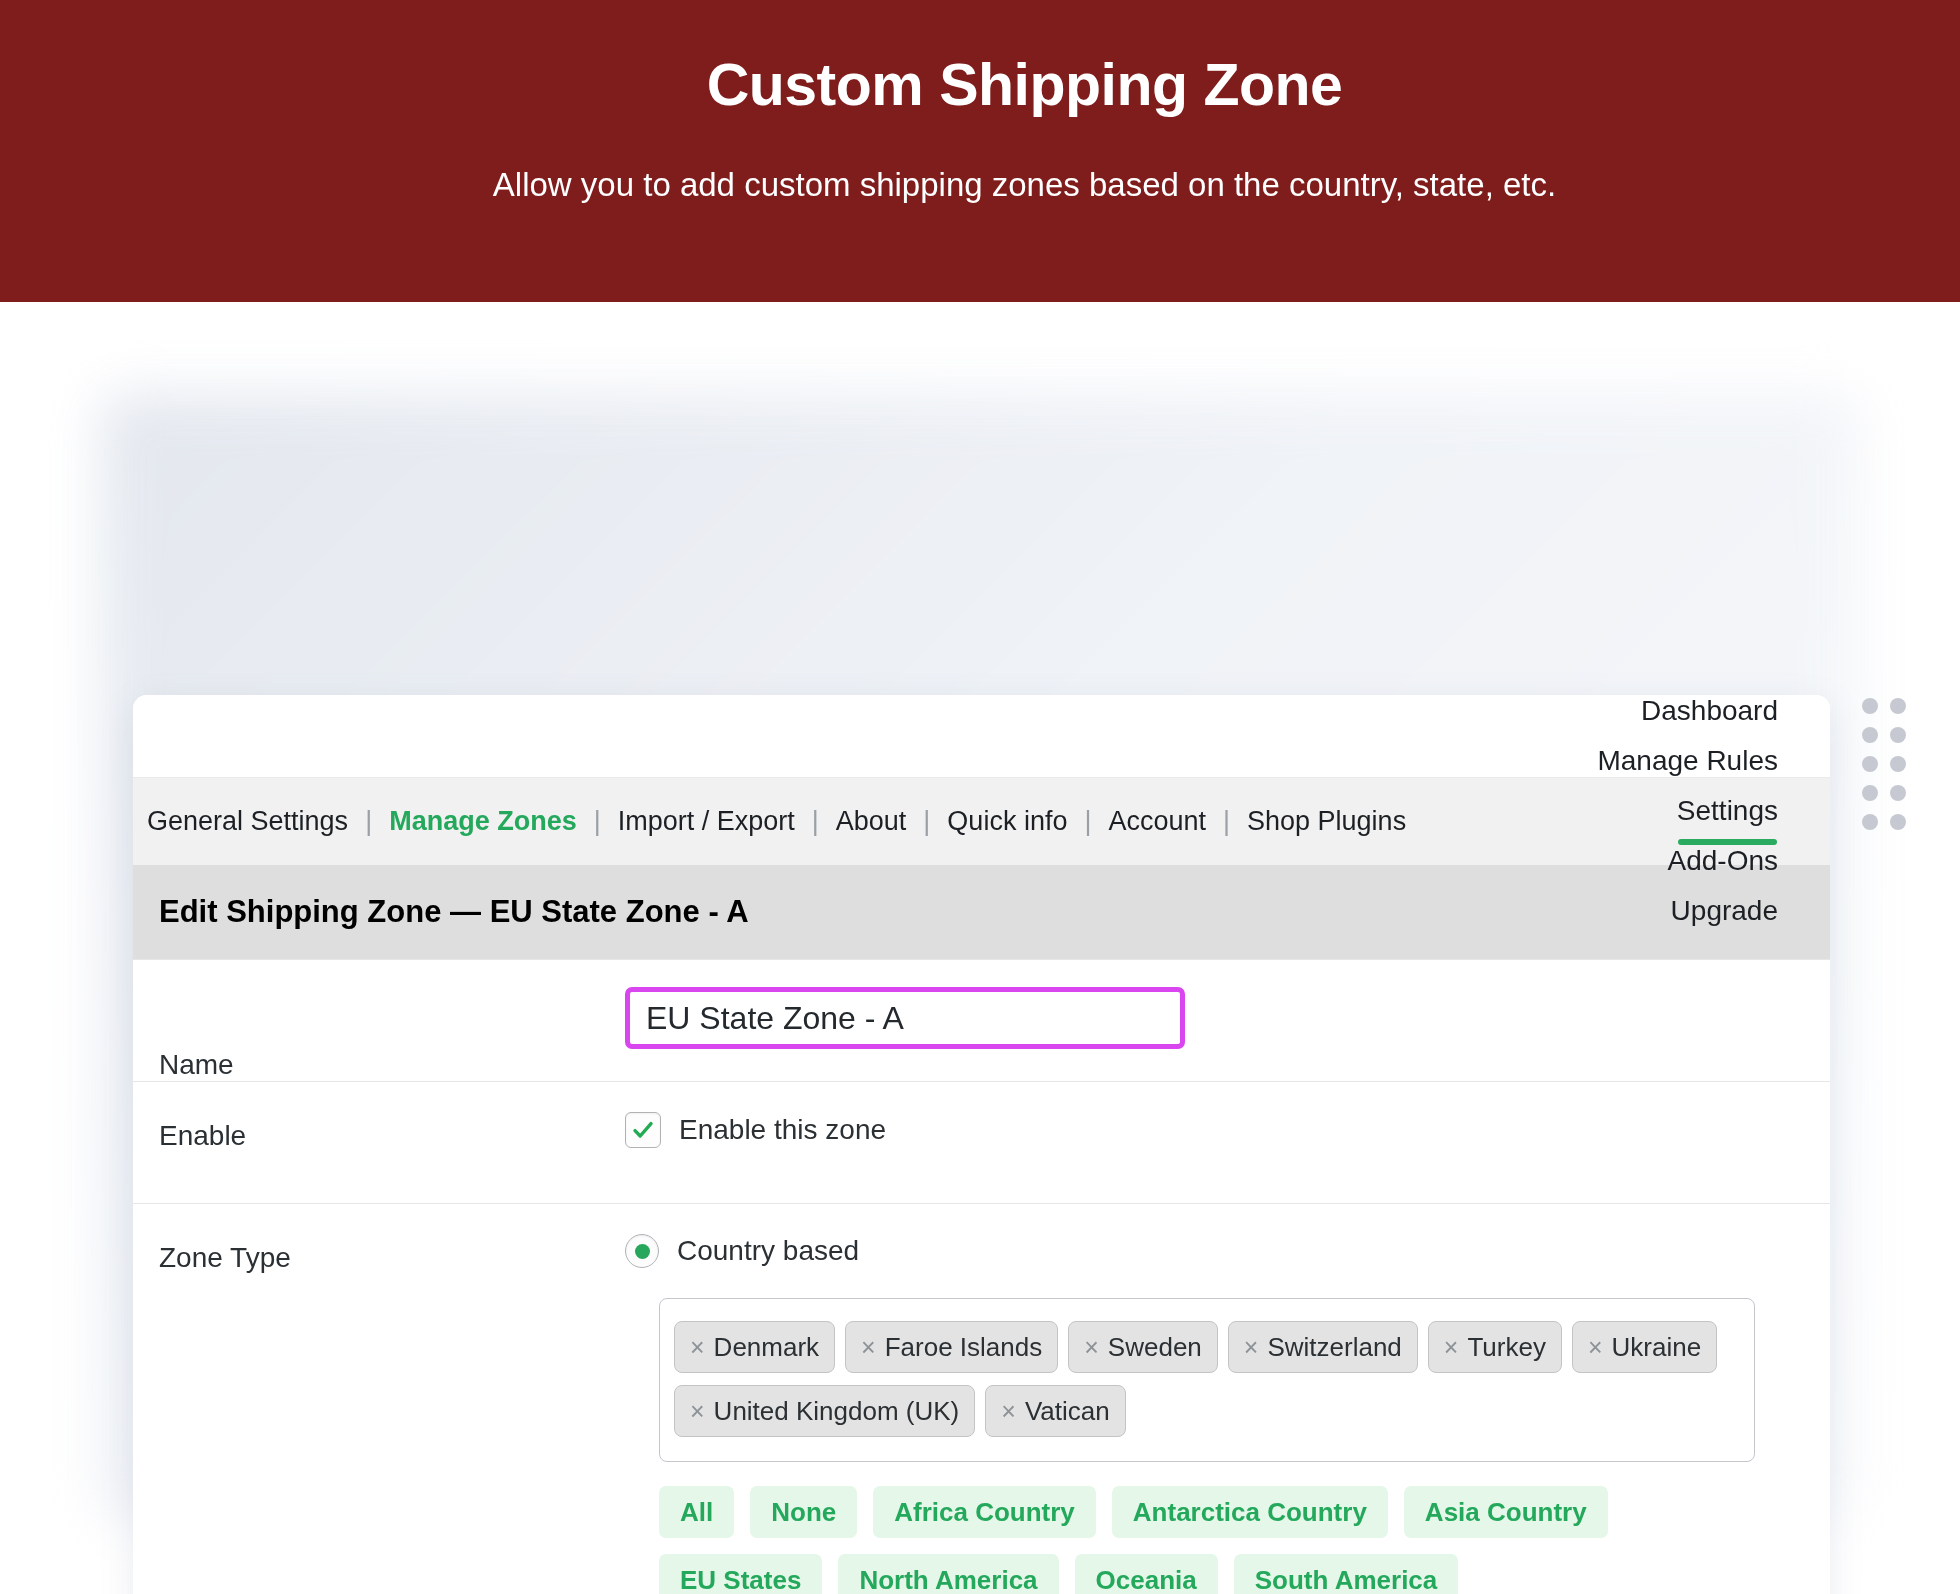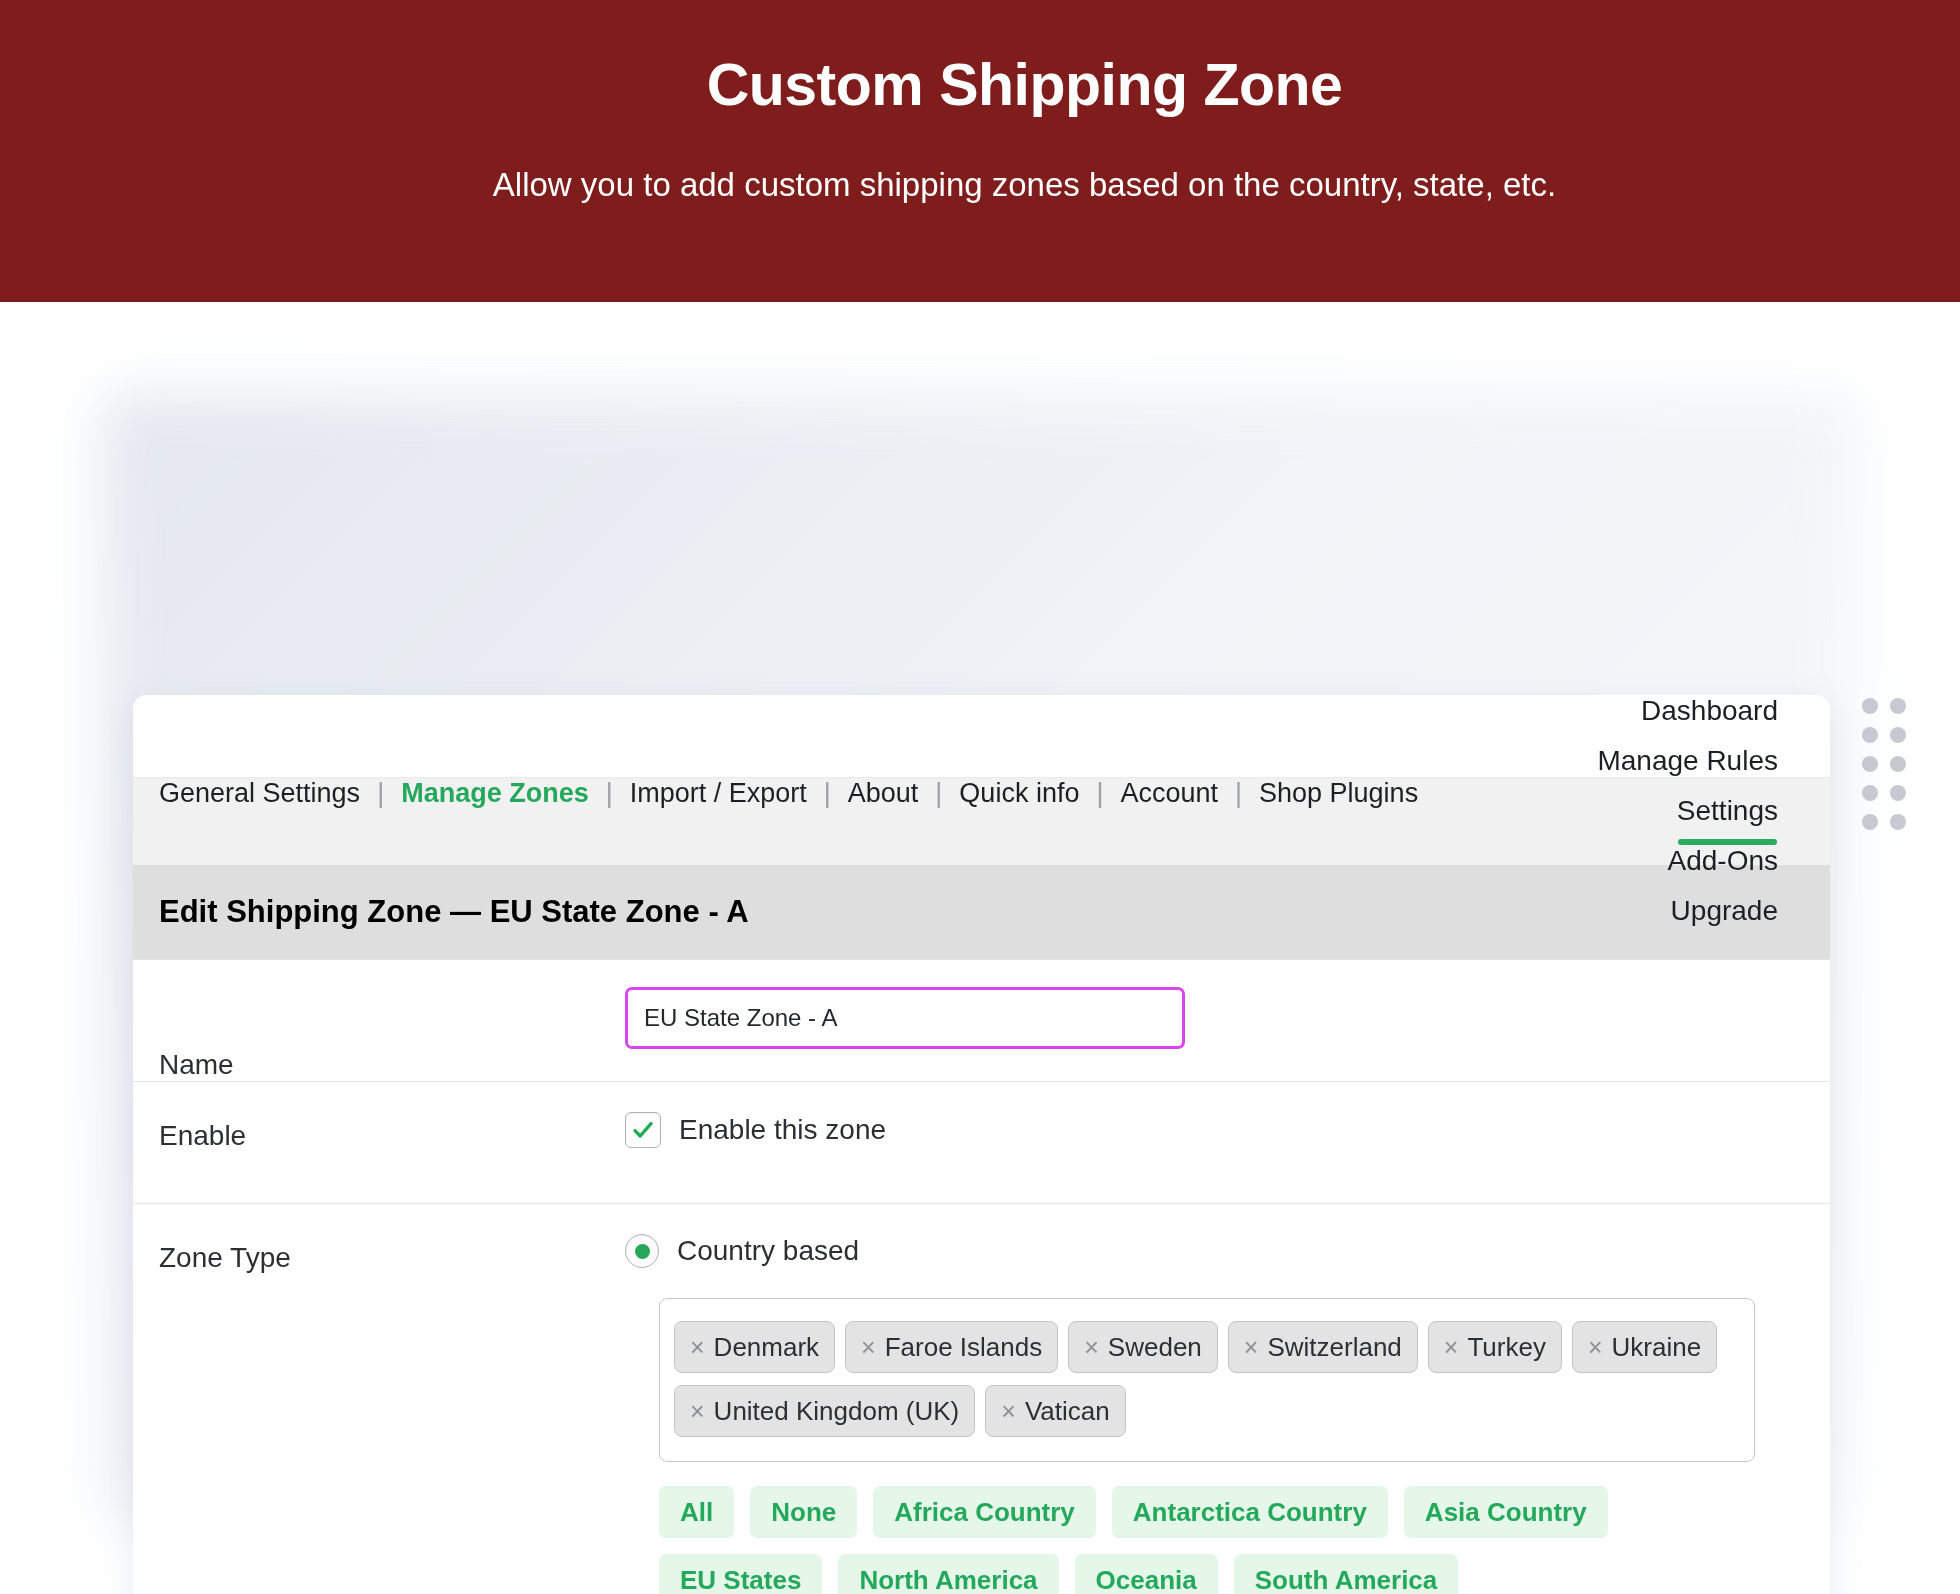--- a/index.html
+++ b/index.html
@@ -120,21 +120,22 @@
     height: 6px;
     background: #2aab60;
     border-radius: 3px;
   }
 
   
   .subnav {
     height: 88px;
     background: #f1f1f1;
     display: flex;
-    padding-left: 26px;
+    align-items: center;
+    padding-left: 14px;
     box-sizing: border-box;
     border-top: 1px solid #eaeaea;
   }
   .subnav-item {
     font-size: 27px;
     color: #1c2024;
     white-space: nowrap;
     cursor: pointer;
   }
   .subnav-item.active {
@@ -184,24 +185,24 @@
     padding: 30px 30px 32px 0;
   }
 
   .row-name { height: 122px; align-items: flex-end; }
   .row-enable { height: 122px; }
 
   .text-input {
     width: 560px;
     height: 62px;
     box-sizing: border-box;
-    border: 3px solid #d946ef;
+    border: 5px solid #d946ef;
     border-radius: 7px;
     background: #ffffff;
-    font-size: 24px;
+    font-size: 32px;
     color: #24292e;
     padding: 0 16px;
     font-family: "Liberation Sans", sans-serif;
     outline: none;
   }
 
   
   .check-line { display: flex; align-items: center; }
   .checkbox {
     width: 34px;

